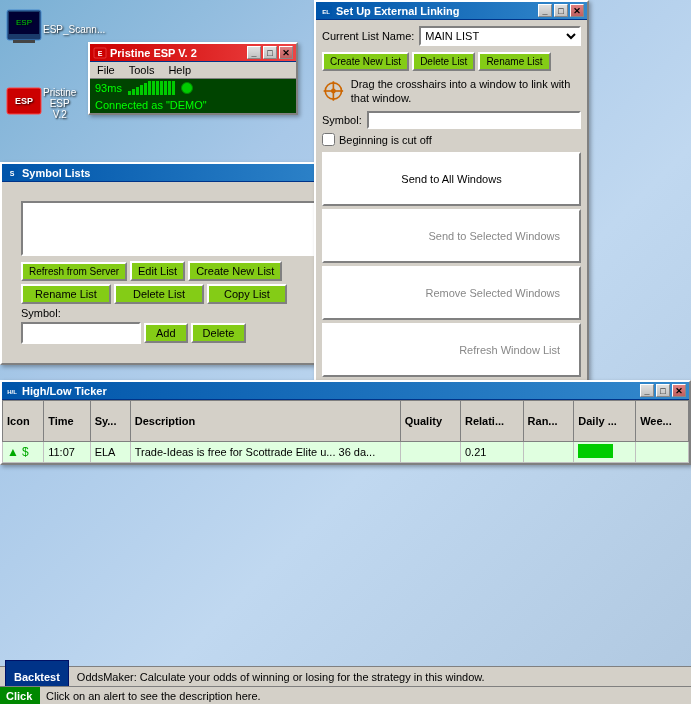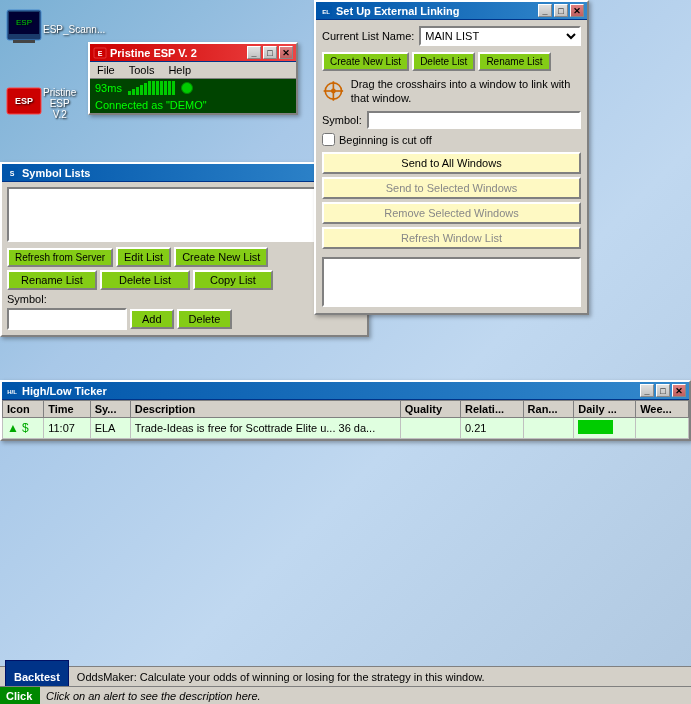--- a/index.html
+++ b/index.html
@@ -146,21 +146,21 @@
       font-size: 11px;
     }
 
     
     #symbol-lists-window {
       top: 162px;
       left: 0px;
       width: 369px;
     }
     .symbol-lists-content {
-      padding: 5px;
+      padding: 19px;
     }
     .list-display {
       width: 100%;
       height: 55px;
       background: white;
       border: 2px solid;
       border-color: #808080 #ffffff #ffffff #808080;
       margin-bottom: 5px;
     }
     .btn-row {
@@ -247,29 +247,30 @@
     .checkbox-row {
       display: flex;
       align-items: center;
       gap: 4px;
       margin-bottom: 6px;
     }
     .ext-btn-full {
       width: 100%;
       margin-bottom: 3px;
       text-align: center;
-      padding: 3px;
-      background: #fef9c3;
+      padding: 19px;
+      background: #ffffff;
       border: 2px solid;
       border-color: #ffffff #808080 #808080 #ffffff;
       font-size: 11px;
       cursor: pointer;
     }
     .ext-btn-full:disabled {
       color: #888;
+      text-align: right;
     }
     .ext-list-area {
       width: 100%;
       height: 50px;
       background: white;
       border: 2px solid;
       border-color: #808080 #ffffff #ffffff #808080;
       margin-top: 5px;
     }
 
@@ -283,21 +284,21 @@
       background: linear-gradient(to right, #0055aa, #3388cc);
     }
     .ticker-table {
       width: 100%;
       border-collapse: collapse;
       font-size: 11px;
     }
     .ticker-table th {
       background: #d4d0c8;
       border: 1px solid #808080;
-      padding: 2px 4px;
+      padding: 14px 4px;
       text-align: left;
       font-weight: bold;
       color: #000;
     }
     .ticker-table td {
       border: 1px solid #c0c0c0;
       padding: 2px 4px;
       background: white;
     }
     .ticker-row-green td { background: #e0ffe0; }
@@ -330,21 +331,20 @@
       font-weight: bold;
       height: 100%;
       display: flex;
       align-items: center;
       min-width: 40px;
     }
     #status-text {
       padding: 1px 6px;
       font-size: 11px;
       color: #000;
-      font-style: italic;
     }
 
     
     #odds-bar {
       position: absolute;
       bottom: 18px;
       left: 0;
       width: 691px;
       height: 20px;
       background: #d4d0c8;

